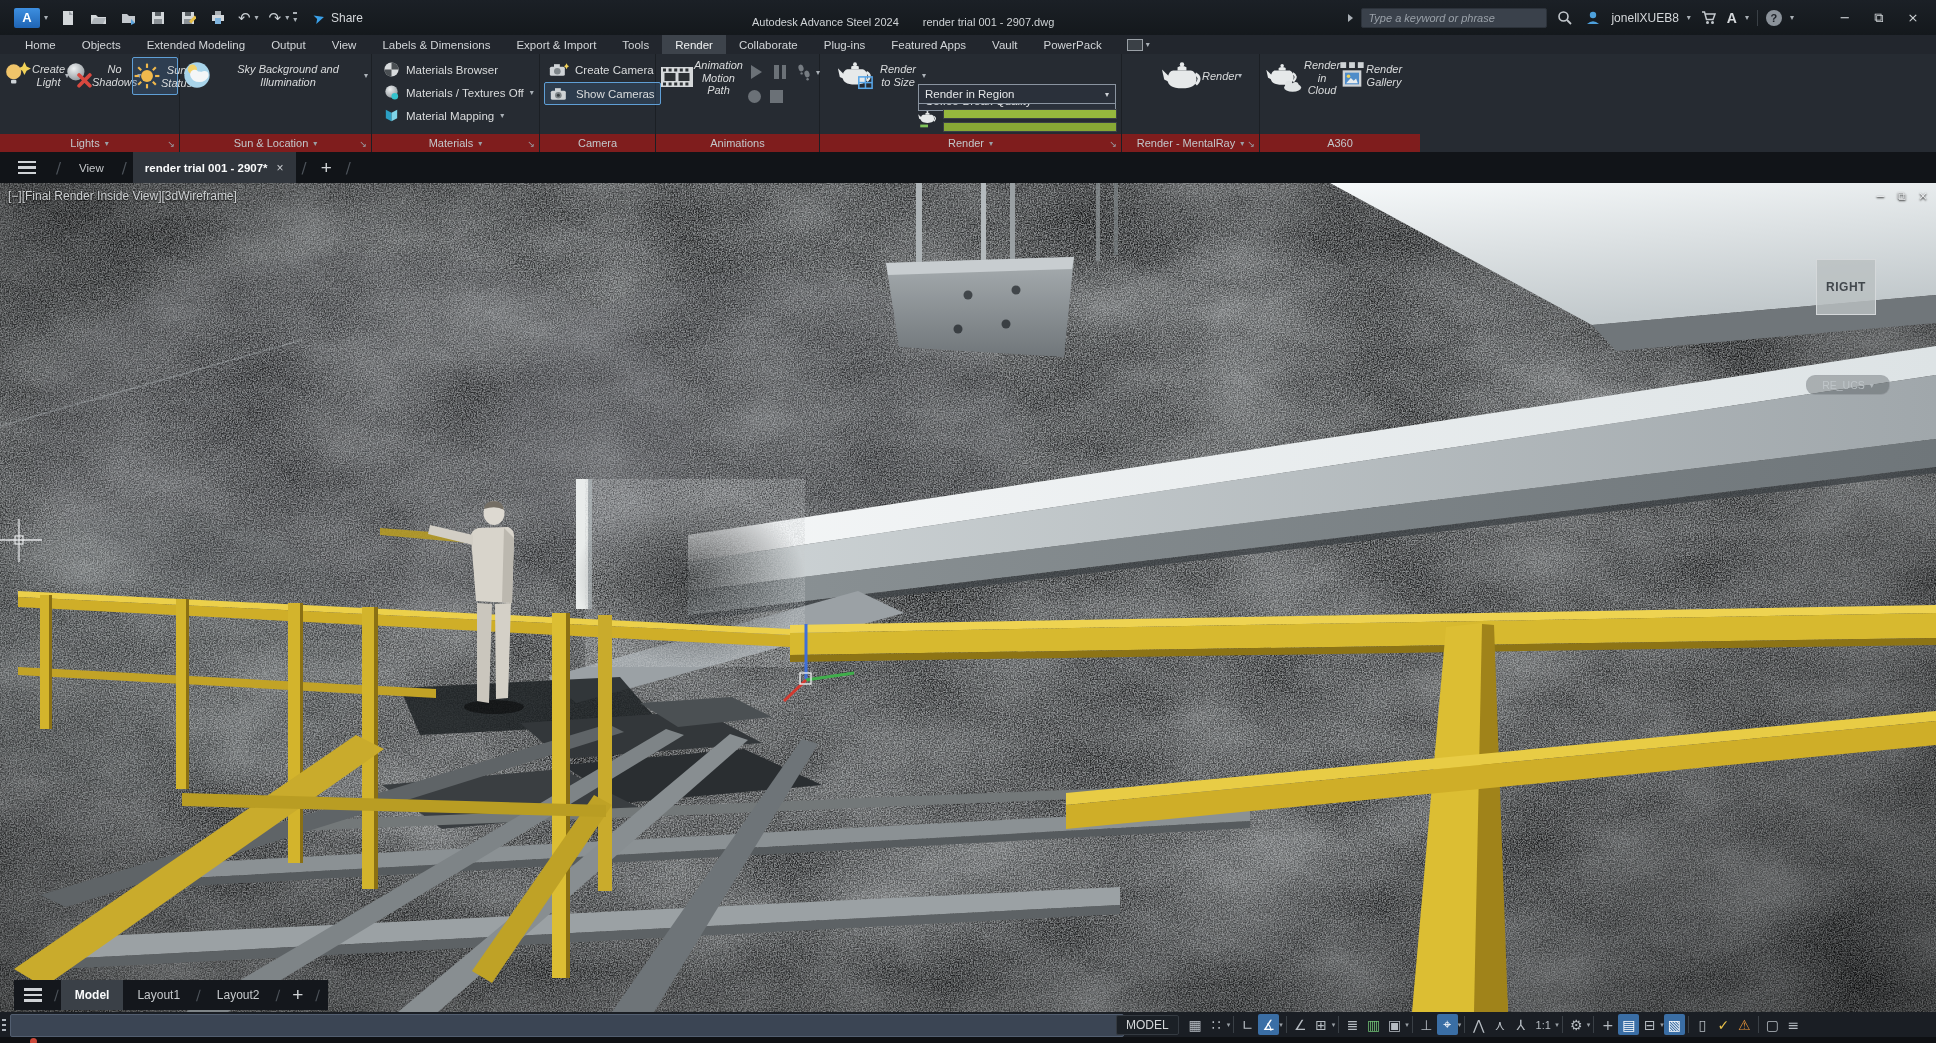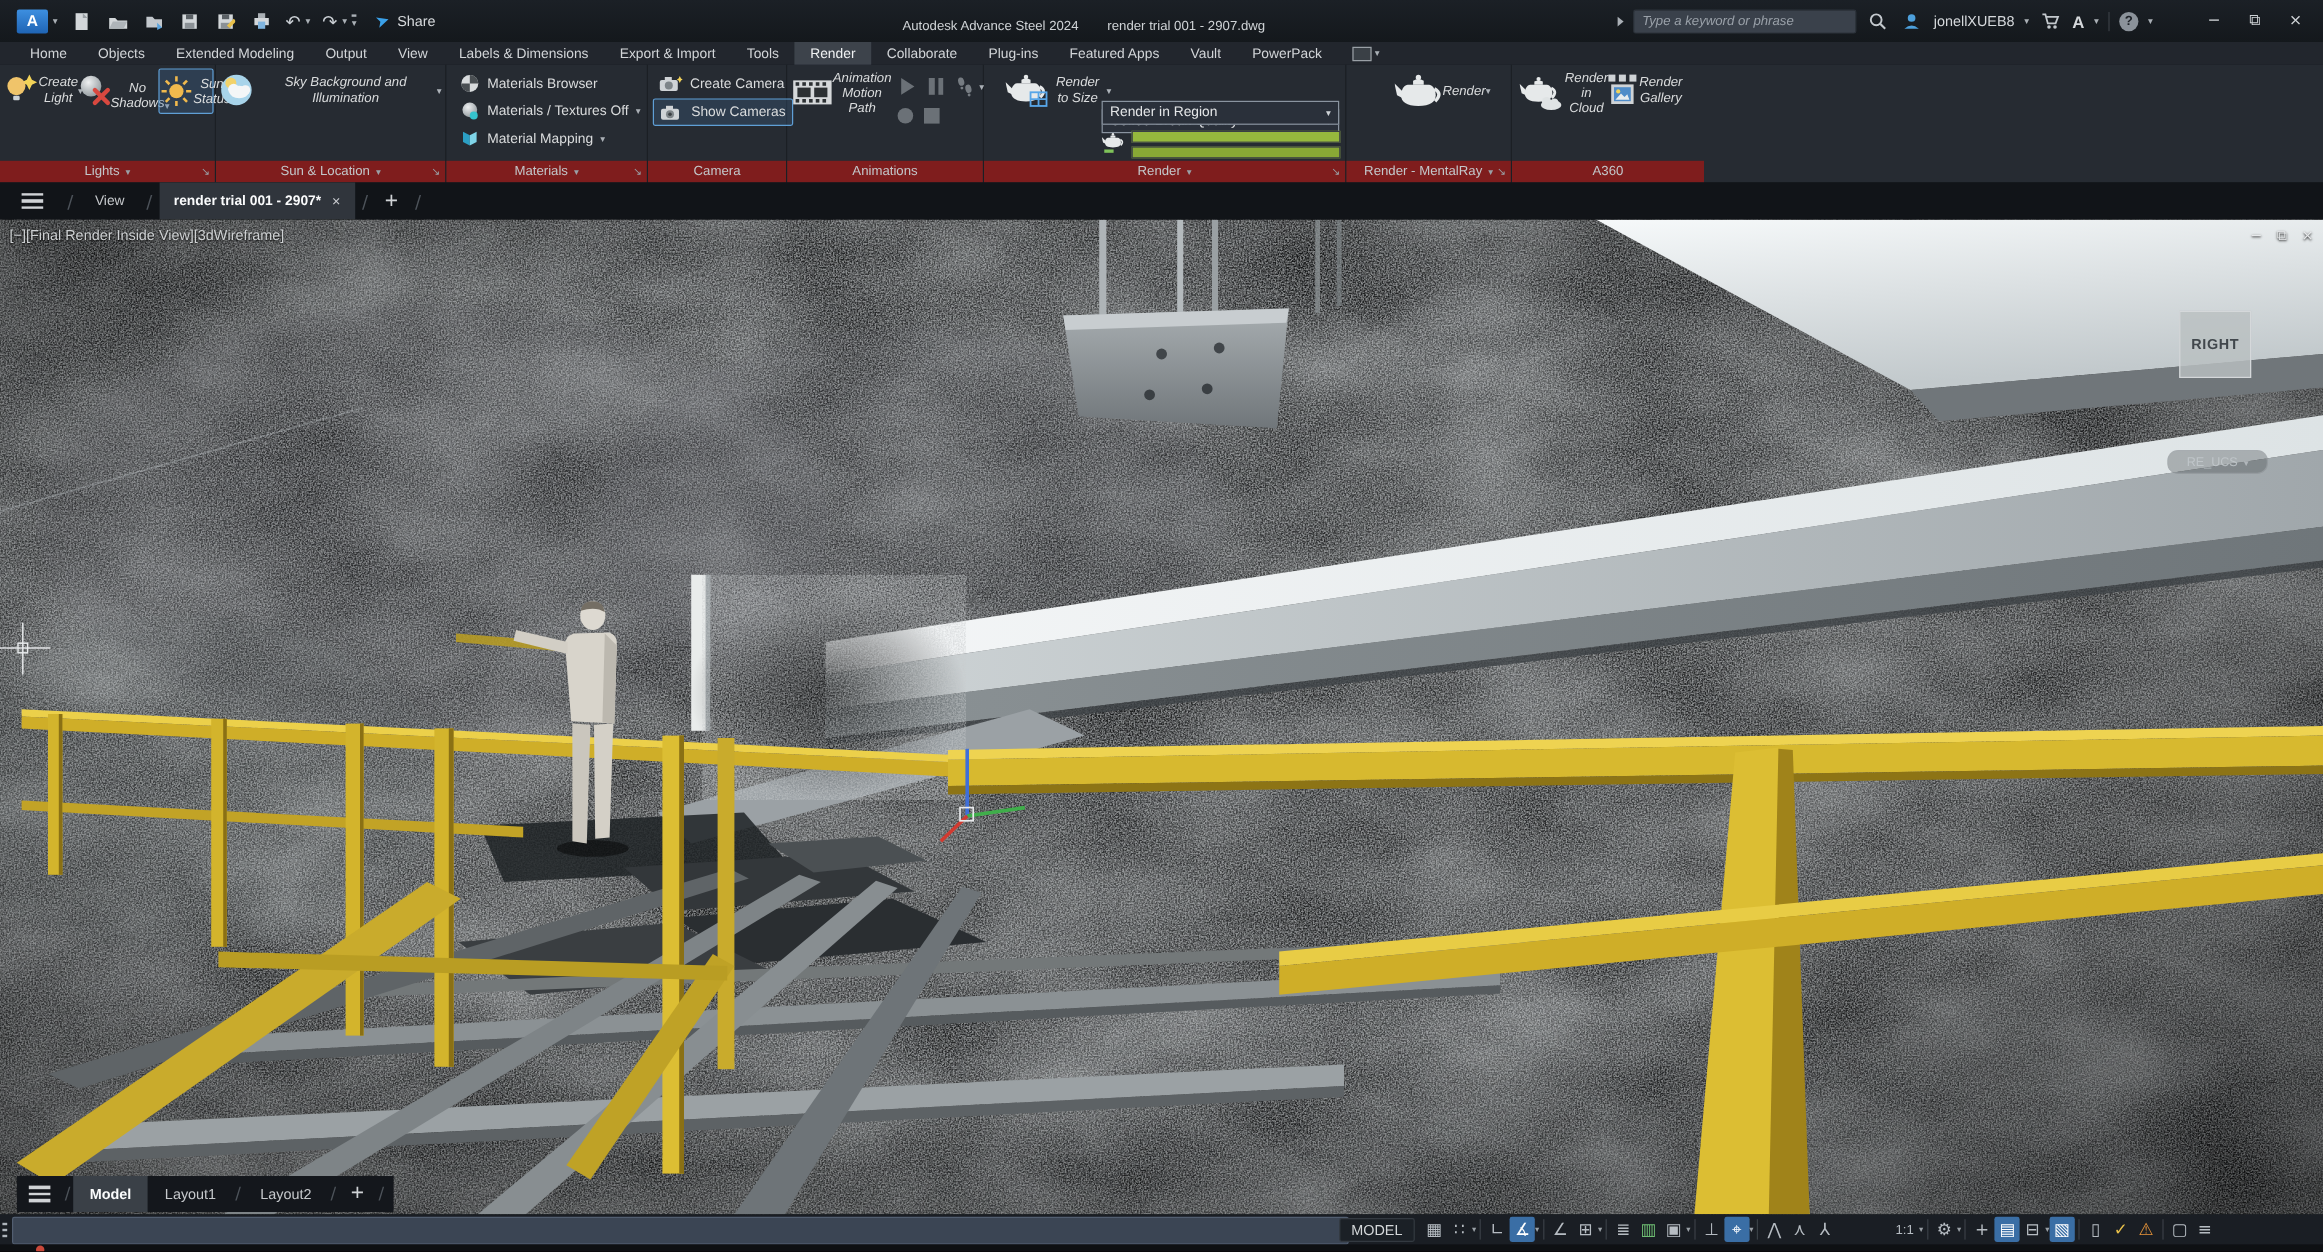--- a/index.html
+++ b/index.html
@@ -97,21 +97,21 @@
   .cmdgrip{position:absolute;left:0;top:1014px;width:8px;height:21px;display:flex;flex-direction:column;gap:3px;
            align-items:center;justify-content:center;}
   .cmdgrip div{width:4px;height:2px;background:#aeb4bb;}
   .cmdline{position:absolute;left:10px;top:1014px;width:1096px;height:21px;background:#3b4554;border:1px solid #525e70;
            border-radius:2px;color:#dfe3e8;font-size:12px;padding:0 8px;outline:none;font-family:"Liberation Sans",sans-serif;}
   .sbrow{position:absolute;left:1116px;top:1012px;height:25px;display:flex;align-items:center;gap:2px;}
   .sbmodel{font-size:12px;color:#d4d7d9;background:#1b2026;border:1px solid #343a41;border-radius:2px;padding:2px 9px;margin-right:4px;}
   .sbic{min-width:21px;height:21px;display:flex;align-items:center;justify-content:center;font-size:14px;color:#b6bcc2;
         border-radius:2px;font-family:"DejaVu Sans",sans-serif;}
   .sbic.on{background:#3a6ea5;color:#fff;}
-  .sbic.txt{font-size:11px;min-width:24px;font-family:"Liberation Sans",sans-serif;margin-left:44px;}
+  .sbic.txt{font-size:11px;min-width:24px;font-family:"Liberation Sans",sans-serif;}
   .sbdrop{font-size:7px;color:#9aa0a6;}
   .sbsep{width:1px;height:17px;background:#3a4046;margin:0 3px;}
   .bstrip{position:absolute;left:0;top:1037px;width:1936px;height:6px;background:#0e1013;}
   .reddot{position:absolute;left:30px;top:1038px;width:7px;height:7px;border-radius:50%;background:#c9483a;}
 </style>
 </head>
 <body>
 
 <div id="app">
 
@@ -255,21 +255,21 @@
         <span class="ic">
           <svg width="28" height="28" viewBox="0 0 26 26">
               <path d="M19 1 L21 5 L25 7 L21 9 L19 13 L17 9 L13 7 L17 5 Z" fill="#f2d358"></path>
               <circle cx="9" cy="10" r="7" fill="#f0c46a"></circle>
               <rect x="6.5" y="17.5" width="5" height="3.5" rx="1" fill="#cdd2d6"></rect>
             </svg>
         </span>
         <span class="lbl">Create Light</span>
         <span class="bb-arrow">▾</span>
       </div>
-      <div class="bigbtn" style="left:64px;width:62px;align-items:flex-end;">
+      <div class="bigbtn" style="left:64px;width:62px;">
         <span class="ic">
           <svg width="28" height="28" viewBox="0 0 26 26">
               <circle cx="11" cy="10" r="8" fill="url(#gSphere)"></circle>
               <path d="M14 13 L24 23 M24 13 L14 23" stroke="#d8483f" stroke-width="3.4" stroke-linecap="round"></path>
             </svg>
         </span>
         <span class="lbl">No Shadows</span>
         <span class="bb-arrow">▾</span>
       </div>
       <div class="bigbtn sel" style="left:132px;width:44px;">

